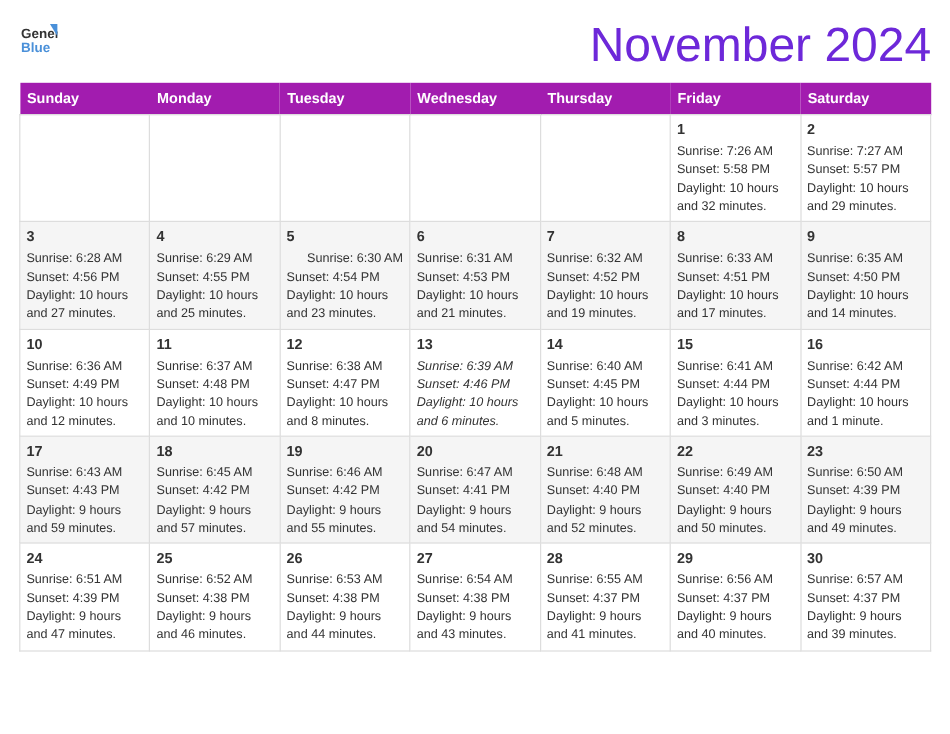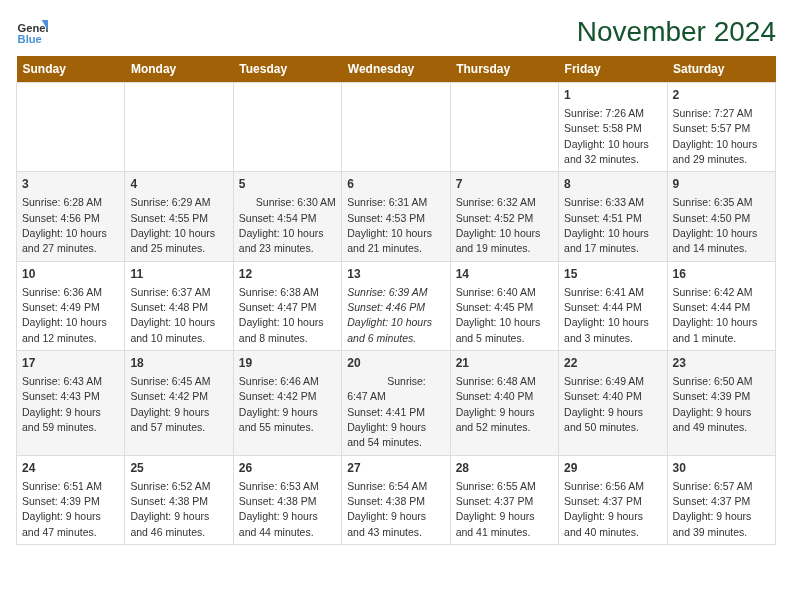--- a/index.html
+++ b/index.html
@@ -22,35 +22,35 @@
       gap: 4px;
     }
     .logo-icon {
       width: 32px;
       height: 32px;
     }
     .title-area {
       text-align: right;
     }
     .main-title {
-      font-size: 28px;
-      color: #14532d;
+      font-size: 40px;
+      color: #6d28d9;
       font-weight: normal;
     }
     .subtitle {
       font-size: 15px;
       color: #555;
     }
     table {
       width: 100%;
       border-collapse: collapse;
       font-size: 11px;
     }
     thead tr th {
-      background-color: #a16207;
+      background-color: #a21caf;
       color: #fff;
       text-align: left;
       padding: 6px 6px;
       font-size: 12px;
       font-weight: bold;
     }
     tbody tr td {
       border: 1px solid #ddd;
       vertical-align: top;
       padding: 4px 5px;
@@ -170,21 +170,21 @@
       <tr>
         <td><span class="day-number">17</span><span class="day-detail" style="white-space: pre-line;">Sunrise: 6:43 AM
 Sunset: 4:43 PM
 Daylight: 9 hours and 59 minutes.</span></td>
         <td><span class="day-number">18</span><span class="day-detail" style="white-space: pre-line; text-align: center;">Sunrise: 6:45 AM
 Sunset: 4:42 PM
 Daylight: 9 hours and 57 minutes.</span></td>
         <td><span class="day-number">19</span><span class="day-detail" style="white-space: pre-line;">Sunrise: 6:46 AM
 Sunset: 4:42 PM
 Daylight: 9 hours and 55 minutes.</span></td>
-        <td><span class="day-number">20</span><span class="day-detail" style="white-space: pre-line; margin-left: 40px;">Sunrise: 6:47 AM
+        <td><span class="day-number">20</span><span class="day-detail" style="white-space: pre-line;">Sunrise: 6:47 AM
 Sunset: 4:41 PM
 Daylight: 9 hours and 54 minutes.</span></td>
         <td><span class="day-number">21</span><span class="day-detail" style="white-space: pre-line;">Sunrise: 6:48 AM
 Sunset: 4:40 PM
 Daylight: 9 hours and 52 minutes.</span></td>
         <td><span class="day-number">22</span><span class="day-detail" style="white-space: pre-line;">Sunrise: 6:49 AM
 Sunset: 4:40 PM
 Daylight: 9 hours and 50 minutes.</span></td>
         <td><span class="day-number">23</span><span class="day-detail" style="white-space: pre-line;">Sunrise: 6:50 AM
 Sunset: 4:39 PM

